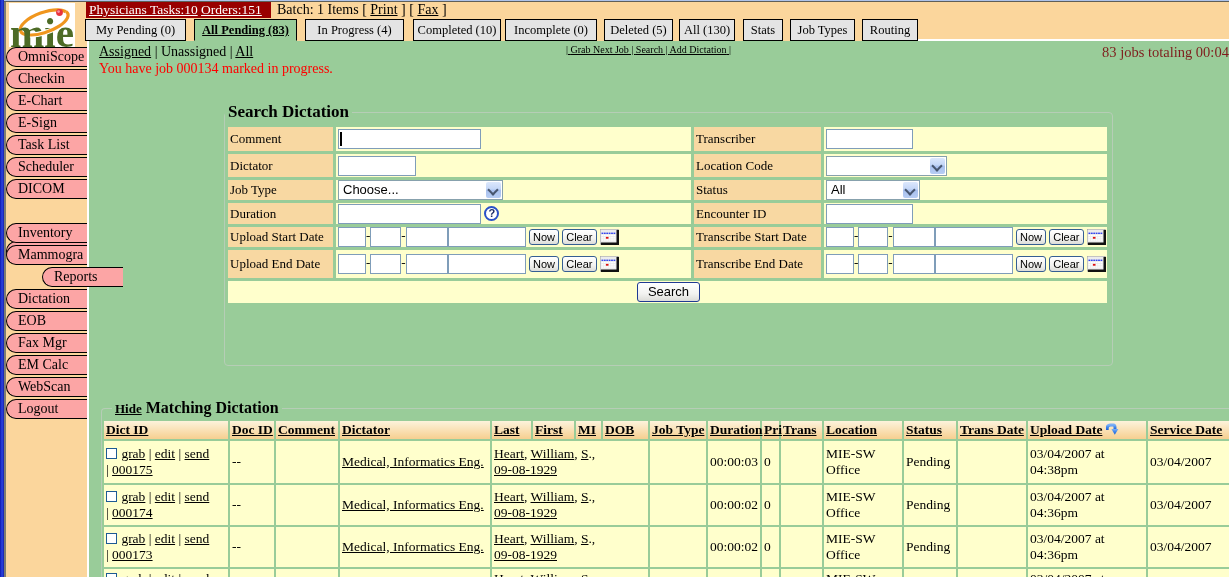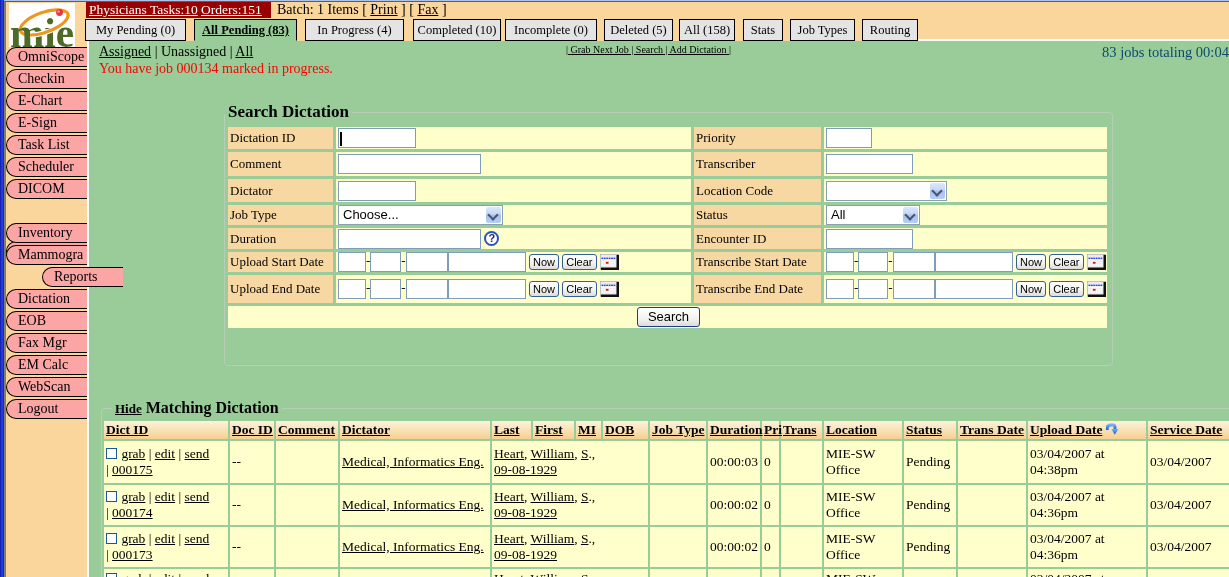--- a/index.html
+++ b/index.html
@@ -20,21 +20,21 @@
 #logobox { left:9px; top:3px; width:66px; height:44px; background:#ffffff; }
 
 #redbox { left:86px; top:2px; height:16px; background:#990000; color:#fff; padding:0px 9px 0 3px; white-space:nowrap; font-size:13.5px; line-height:16px; }
 #redbox a { color:#fff; }
 #batchtxt { left:277px; top:2px; white-space:nowrap; font-size:14px; line-height:16px; }
 
 .tab { position:absolute; top:19px; height:22px; background:#e4e4e4; border:1px solid #000; text-align:center; line-height:20px; white-space:nowrap; font-size:12.5px; padding:0 2px; }
 .tab.active { background:#99cc99; font-weight:bold; text-decoration:underline; border-bottom-color:#99cc99; }
 #navline { left:99px; top:44px; white-space:nowrap; font-size:14px;font-family:Liberation Serif, serif; }
 #navmid { left:566px; top:44px; white-space:nowrap; font-size:10px;text-decoration:underline; }
-#jobstot { left:1102px; top:44px; white-space:nowrap; color:#0c4a6e; font-size:14.5px; }
+#jobstot { left:1102px; top:44px; white-space:nowrap; color:#7f1d1d; font-size:14.5px; }
 #msgline { left:99px; top:61px; white-space:nowrap; color:#ff0000; font-size:14px; }
 
 fieldset { border:1px solid #b6cdb6; border-radius:4px; }
 legend { font-weight:bold; padding:0 3px; margin-left:0; }
 #sfs { left:224px; top:102px; width:889px; height:264px; }
 #sfs legend { font-size:17px; }
 
 #ft { position:absolute; left:225px; top:124px; border-collapse:separate; border-spacing:3px; }
 #ft td { vertical-align:middle; }
 #ft td.L { background:#f8d8a2; padding-left:2px; }
@@ -124,21 +124,21 @@
 </svg>
 <div class="abs" id="redbox"><a href="#">Physicians Tasks:10</a> <a href="#">Orders:151</a></div>
 <div class="abs" id="batchtxt">Batch: 1 Items [ <a href="#">Print</a> ] [ <a href="#">Fax</a> ]</div>
 
 <div class="tab" style="left:85px;width:101px;">My Pending (0)</div>
 <div class="tab active" style="left:194px;width:103px;">All Pending (83)</div>
 <div class="tab" style="left:305px;width:99px;">In Progress (4)</div>
 <div class="tab" style="left:413px;width:88px;">Completed (10)</div>
 <div class="tab" style="left:505px;width:92px;">Incomplete (0)</div>
 <div class="tab" style="left:604px;width:69px;">Deleted (5)</div>
-<div class="tab" style="left:679px;width:56px;">All (158)</div>
+<div class="tab" style="left:679px;width:56px;">All (130)</div>
 <div class="tab" style="left:743px;width:40px;">Stats</div>
 <div class="tab" style="left:790px;width:65px;">Job Types</div>
 <div class="tab" id="tabrouting" style="left:862px;width:56px;">Routing</div>
 
 <div class="sbtn" style="top:47px;">OmniScope</div>
 <div class="sbtn" style="top:69px;">Checkin</div>
 <div class="sbtn" style="top:91px;">E-Chart</div>
 <div class="sbtn" style="top:113px;">E-Sign</div>
 <div class="sbtn" style="top:135px;">Task List</div>
 <div class="sbtn" style="top:157px;">Scheduler</div>
@@ -164,26 +164,20 @@
     <legend>Search Dictation</legend>
   </fieldset>
 <table id="ft">
 <colgroup>
       <col style="width:105px">
       <col style="width:355px">
       <col style="width:127px">
       <col style="width:283px">
     </colgroup>
 <tbody>
-      <tr style="height:22px">
-        <td class="L">Dictation ID</td>
-        <td class="V"><input class="tx" style="width: 78px;"></td>
-        <td class="L">Priority</td>
-        <td class="V"><input class="tx" style="width: 46px;"></td>
-      </tr>
 <tr style="height:24px">
         <td class="L">Comment</td>
         <td class="V"><input class="tx" style="width: 143px;"></td>
         <td class="L">Transcriber</td>
         <td class="V"><input class="tx" style="width: 87px;"></td>
       </tr>
 <tr style="height:23px">
         <td class="L">Dictator</td>
         <td class="V"><input class="tx" style="width: 78px;"></td>
         <td class="L">Location Code</td>

